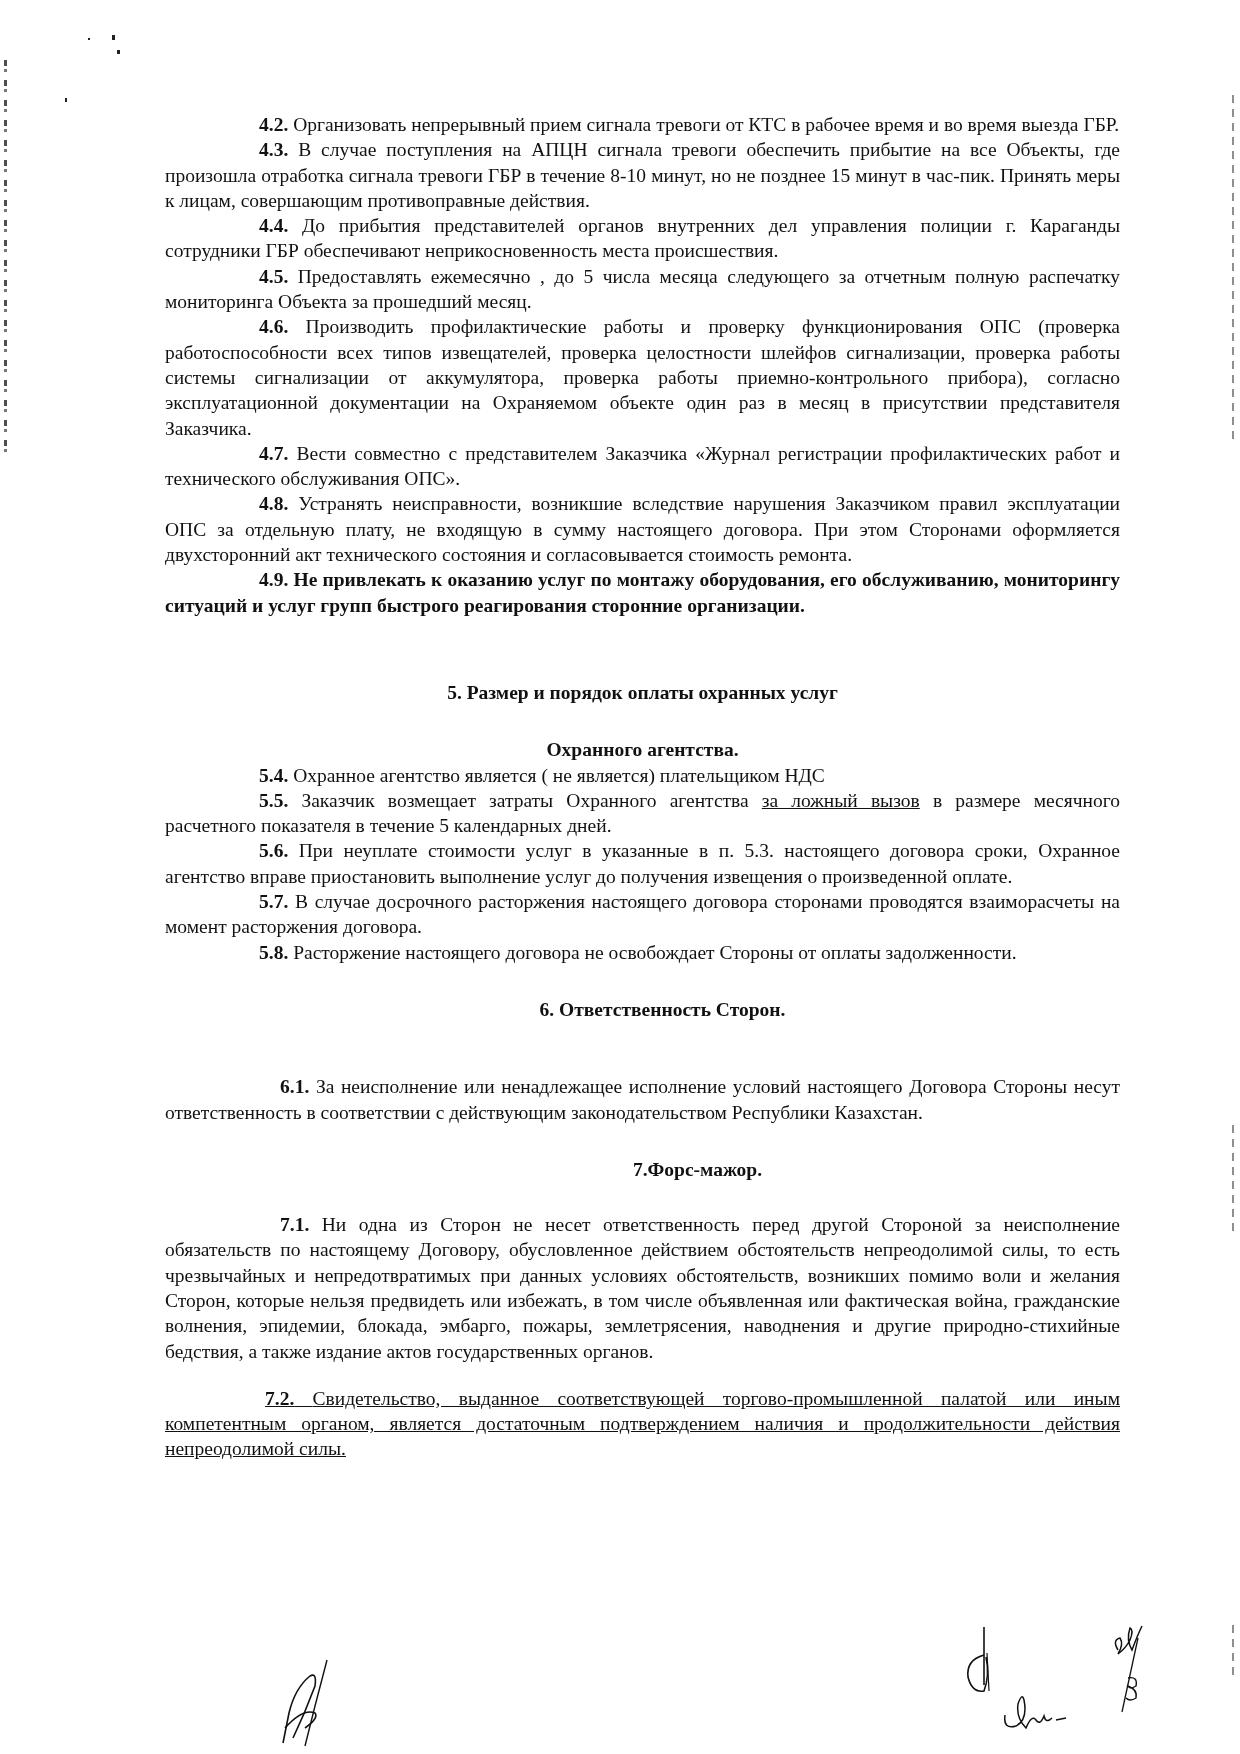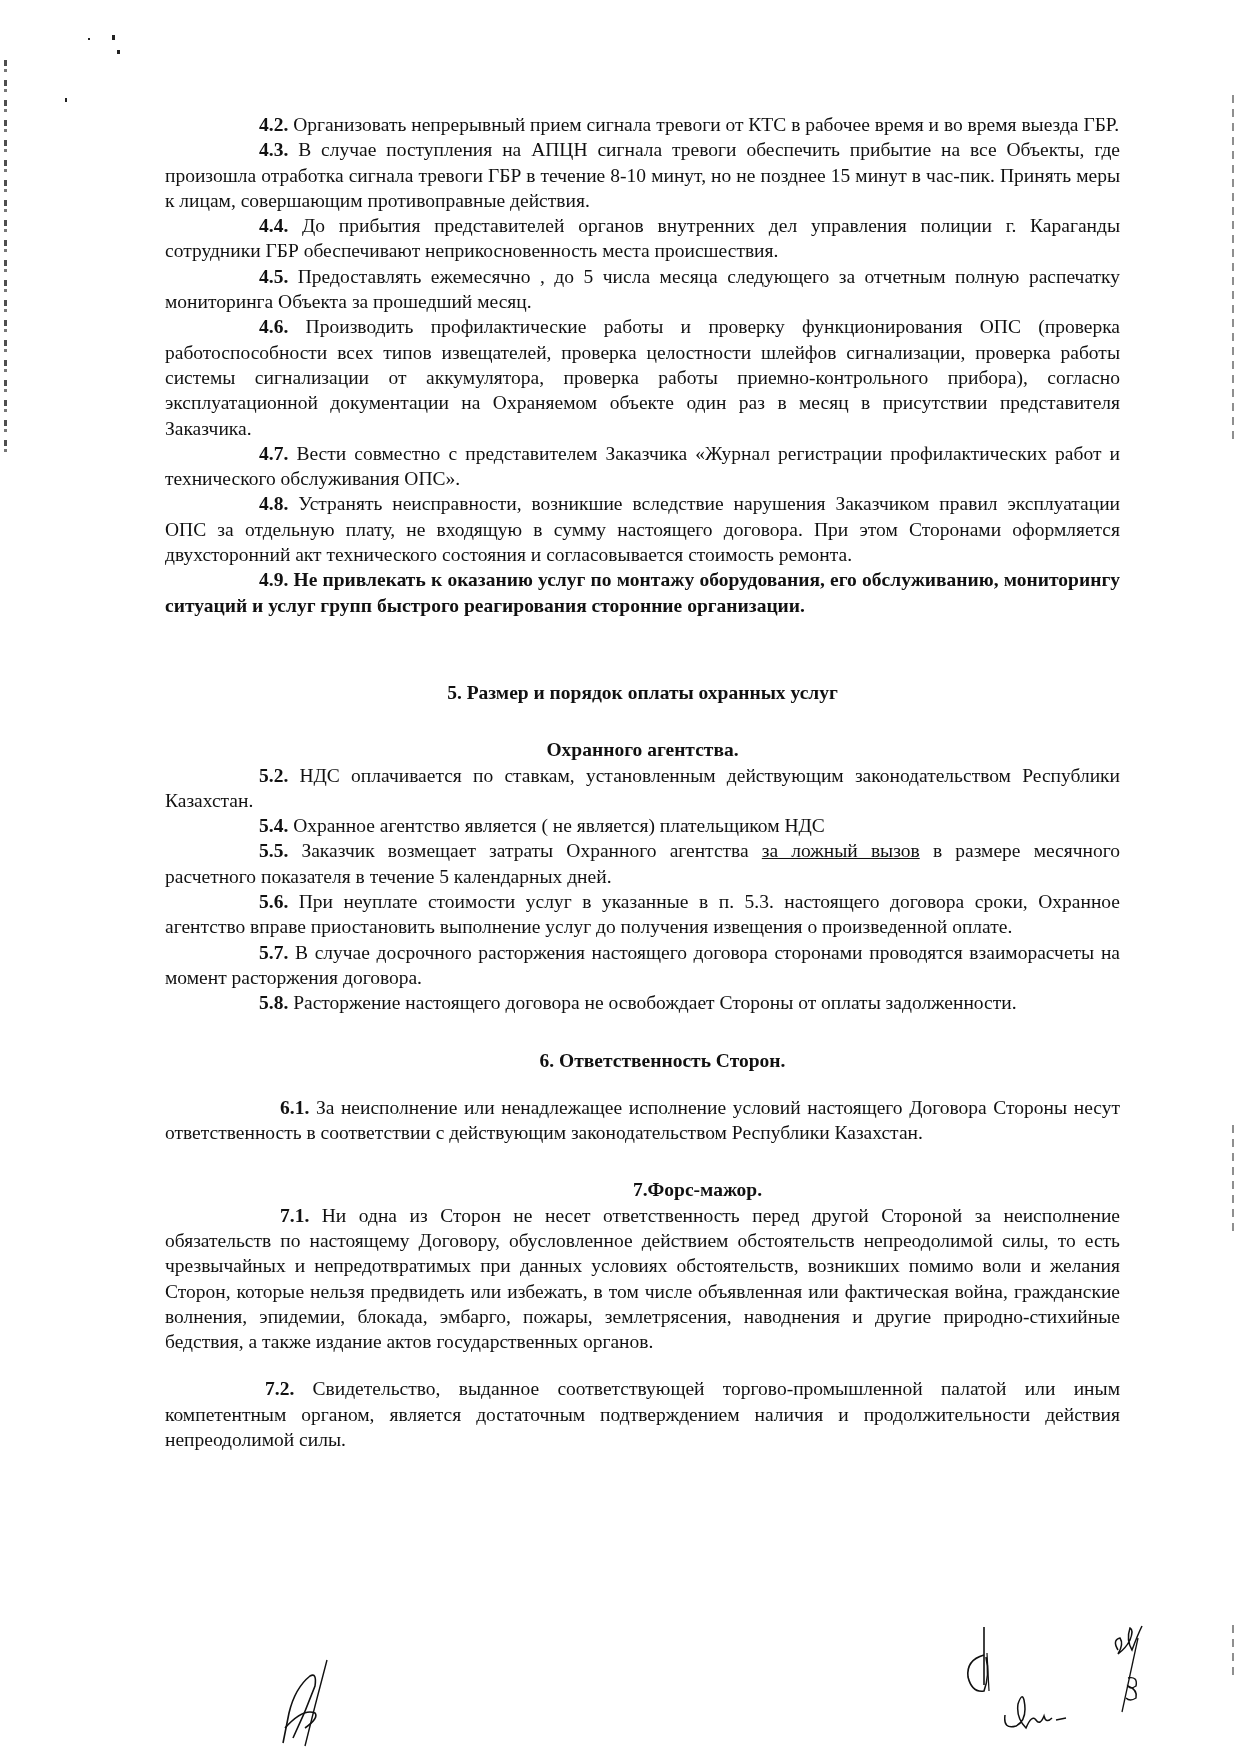--- a/index.html
+++ b/index.html
@@ -19,21 +19,21 @@
     background: repeating-linear-gradient(to bottom, #444 0 8px, transparent 8px 14px);
     opacity: .6;
   }
   .speck { position: absolute; background: #222; }
   .content {
     position: absolute; left: 165px; top: 112px; width: 955px;
     font-size: 19.5px; line-height: 25.3px;
   }
   p { margin: 0; text-align: justify; }
   .ind { text-indent: 94px; }
-  .ind2 { text-indent: 115px; }
+  .ind2 { text-indent: 115px; margin-top: 30px; }
   .num { font-weight: bold; }
   .bold { font-weight: bold; }
   .center { text-align: center; font-weight: bold; margin-top: 32px; }
   .u { text-decoration: underline; }
   .gap-m { height: 22px; }
   .gap-l { height: 30px; }
   .sig { position: absolute; }
   .sig svg { overflow: visible; }
 </style>
 </head>
@@ -59,35 +59,34 @@
     <p class="ind"><span class="num">4.6.</span> <span>Производить профилактические работы и проверку функционирования ОПС (проверка работоспособности всех типов извещателей, проверка целостности шлейфов сигнализации, проверка работы системы сигнализации от аккумулятора, проверка работы приемно-контрольного прибора), согласно эксплуатационной документации на Охраняемом объекте один раз в месяц в присутствии представителя Заказчика.</span></p>
     <p class="ind"><span class="num">4.7.</span> <span>Вести совместно с представителем Заказчика «Журнал регистрации профилактических работ и технического обслуживания ОПС».</span></p>
     <p class="ind"><span class="num">4.8.</span> <span>Устранять неисправности, возникшие вследствие нарушения Заказчиком правил эксплуатации ОПС за отдельную плату, не входящую в сумму настоящего договора. При этом Сторонами оформляется двухсторонний акт технического состояния и согласовывается стоимость ремонта.</span></p>
     <p class="ind bold" style=""><span class="num">4.9.</span> <span>Не привлекать к оказанию услуг по монтажу оборудования, его обслуживанию, мониторингу ситуаций и услуг групп быстрого реагирования сторонние организации.</span></p>
 
     <div class="gap-l"></div>
 
     <p class="center">5.   Размер и порядок оплаты охранных услуг</p>
     <p class="center">Охранного агентства.</p>
 
-    <p class="ind"><span class="num">5.2.</span> <span>НДС оплачивается по ставкам, установленным действующим законодательством Республики Казахстан.</span></p>
     <p class="ind"><span class="num">5.4.</span> <span>Охранное агентство является ( не является) плательщиком НДС</span></p>
     <p class="ind"><span class="num">5.5.</span> <span>Заказчик возмещает затраты Охранного агентства </span><span class="u">за ложный вызов</span><span> в размере месячного расчетного показателя в течение 5 календарных дней.</span></p>
     <p class="ind"><span class="num">5.6.</span> <span>При неуплате стоимости услуг в указанные в п. 5.3. настоящего договора сроки, Охранное агентство вправе приостановить выполнение услуг до получения извещения о произведенной оплате.</span></p>
     <p class="ind"><span class="num">5.7.</span> <span>В случае досрочного расторжения настоящего договора сторонами проводятся взаиморасчеты на момент расторжения договора.</span></p>
     <p class="ind"><span class="num">5.8.</span> <span>Расторжение настоящего договора не освобождает Стороны от оплаты задолженности.</span></p>
 
     <p class="center" style="padding-left:40px;">6. Ответственность Сторон.</p>
     <div class="gap-m"></div>
     <p class="ind2"><span class="num">6.1.</span> <span>За неисполнение или ненадлежащее исполнение условий настоящего Договора Стороны несут ответственность в соответствии с действующим законодательством Республики Казахстан.</span></p>
 
     <p class="center" style="padding-left:110px;">7.Форс-мажор.</p>
     <p class="ind2"><span class="num">7.1.</span> <span>Ни одна из Сторон не несет ответственность перед другой Стороной за неисполнение обязательств по настоящему Договору, обусловленное действием обстоятельств непреодолимой силы, то есть чрезвычайных и непредотвратимых при данных условиях обстоятельств, возникших помимо воли и желания Сторон, которые нельзя предвидеть или избежать, в том числе объявленная или фактическая война, гражданские волнения, эпидемии, блокада, эмбарго, пожары, землетрясения, наводнения и другие природно-стихийные бедствия, а также издание актов государственных органов.</span></p>
     <div class="gap-m"></div>
-    <p class="ind" style="text-indent:100px;"><span class="num">7.2.</span> <span>Свидетельство, выданное соответствующей торгово-промышленной палатой или иным компетентным органом, является достаточным подтверждением наличия и продолжительности действия непреодолимой силы.</span></p>
+    <p class="ind" style="text-indent:100px;text-decoration:underline;"><span class="num">7.2.</span> <span>Свидетельство, выданное соответствующей торгово-промышленной палатой или иным компетентным органом, является достаточным подтверждением наличия и продолжительности действия непреодолимой силы.</span></p>
   </div>
 
   <div class="sig" style="left:275px;top:1658px;">
     <svg width="70" height="90">
       <path d="M8 85 L14 55 Q20 30 35 18 Q42 14 40 28 Q30 55 18 80" fill="none" stroke="#111" stroke-width="1.6"></path>
       <path d="M10 70 Q28 50 40 55 Q44 60 30 70" fill="none" stroke="#111" stroke-width="1.6"></path>
       <path d="M52 2 L40 48 L30 88" fill="none" stroke="#111" stroke-width="1.4"></path>
     </svg>
   </div>
 

